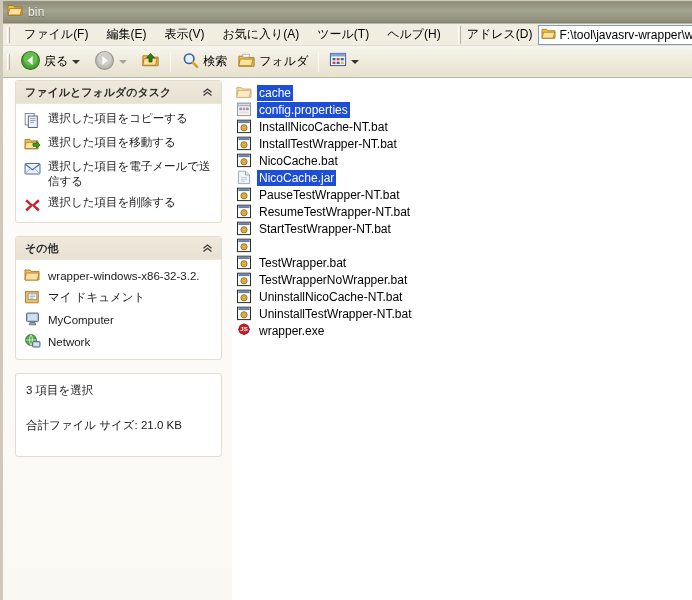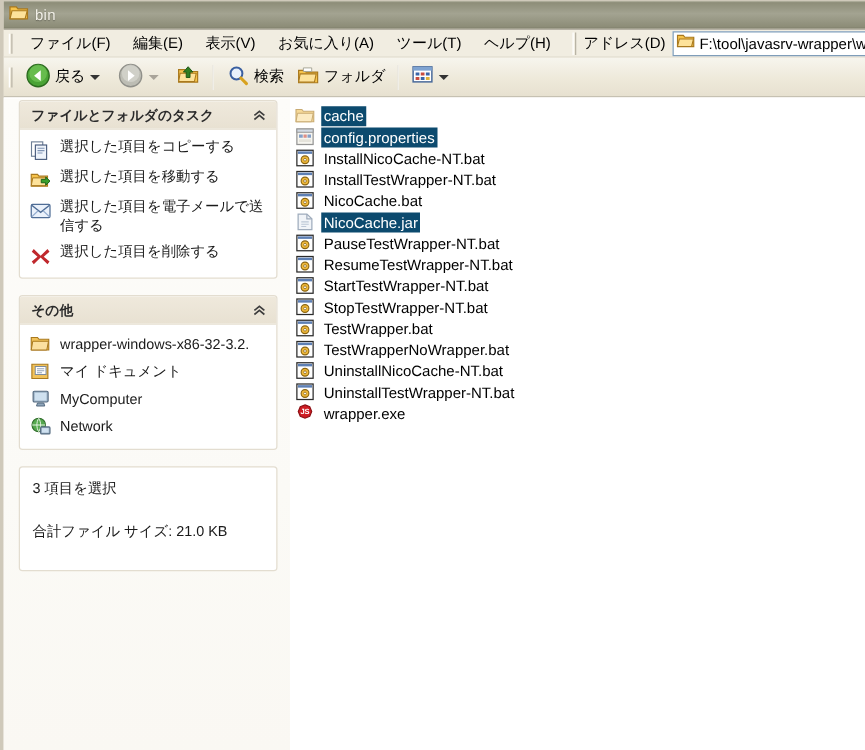--- a/index.html
+++ b/index.html
@@ -221,21 +221,21 @@
     flex: 0 0 16px;
     margin-right: 5px;
   }
   .file-name {
     font-size: 12px; color: #000;
     line-height: 16px;
     padding: 0 2px;
     white-space: nowrap;
   }
   .file-row.selected .file-name {
-    background: #0c4a6e;
+    background: #1d4ed8;
     color: #ffffff;
   }
   .file-row.selected .file-icon { opacity: .62; }
 </style>
 </head>
 <body>
 
 <div id="window">
 
   <div id="titlebar">
@@ -587,21 +587,20 @@
 
       <div class="file-row">
         <span class="file-icon">
           <svg width="16" height="15" viewBox="0 0 16 15">
             <rect x="1.5" y="1.2" width="13" height="12.4" fill="#ffffff" stroke="#2b2b2b" stroke-width="1"></rect>
             <rect x="2.4" y="2.1" width="11.2" height="2" fill="#5d7fb4"></rect>
             <circle cx="8" cy="8.8" r="3.1" fill="#f0b93a" stroke="#8b6512" stroke-width=".9"></circle>
             <circle cx="8" cy="8.8" r="1.1" fill="#ffffff" stroke="#8b6512" stroke-width=".6"></circle>
           </svg>
         </span>
-        <span class="file-name">StopTestWrapper-NT.bat</span>
       </div>
 
       <div class="file-row">
         <span class="file-icon">
           <svg width="16" height="15" viewBox="0 0 16 15">
             <rect x="1.5" y="1.2" width="13" height="12.4" fill="#ffffff" stroke="#2b2b2b" stroke-width="1"></rect>
             <rect x="2.4" y="2.1" width="11.2" height="2" fill="#5d7fb4"></rect>
             <circle cx="8" cy="8.8" r="3.1" fill="#f0b93a" stroke="#8b6512" stroke-width=".9"></circle>
             <circle cx="8" cy="8.8" r="1.1" fill="#ffffff" stroke="#8b6512" stroke-width=".6"></circle>
           </svg>

